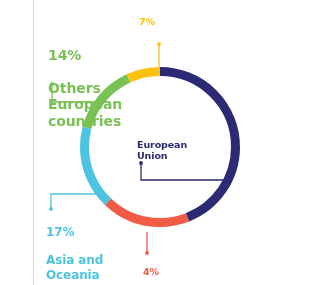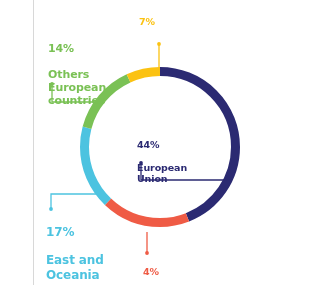--- a/index.html
+++ b/index.html
@@ -49,21 +49,21 @@
   }
   
   #label-africa {
     left: 139px;
     top: 5px;
     font-size: 9.5px;
   }
   #label-others {
     left: 48px;
     top: 30px;
-    font-size: 11px;
+    font-size: 14px;
   }
   #label-asia {
     left: 46px;
     top: 211px;
     font-size: 12px;
   }
   #label-americas {
     left: 143px;
     top: 255px;
     font-size: 9.5px;
@@ -125,28 +125,27 @@
 
   <div class="label" id="label-others" style="color:#7ac155;">
     <span class="pct">14%</span>
     <span class="name">Others
 European
 countries</span>
   </div>
 
   <div class="label" id="label-asia" style="color:#4cc3e0;">
     <span class="pct">17%</span>
-    <span class="name">East and
+    <span class="name">Asia and
 Oceania</span>
   </div>
 
   <div class="label" id="label-americas" style="color:#ef5b45;">
     <span class="pct">4%</span>
     
   </div>
 
   <div class="label" id="label-eu" style="color:#2b2a72;">
-    <span class="pct">44%</span>
     <span class="name">European
 Union</span>
   </div>
 
 </div>
 
 </body></html>

